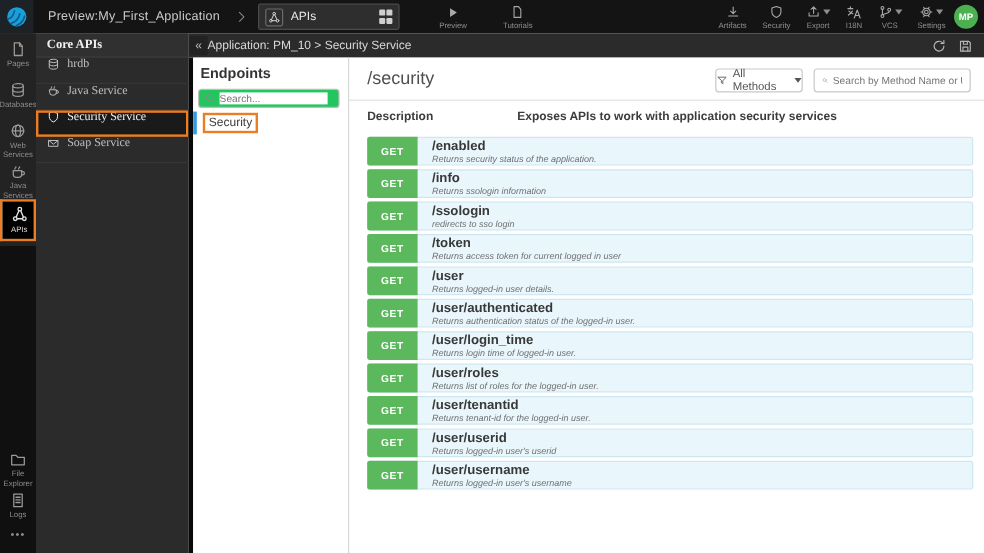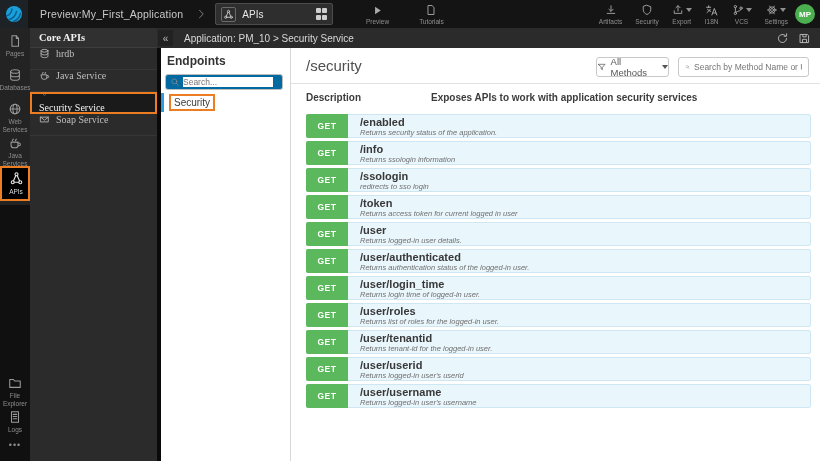--- a/index.html
+++ b/index.html
@@ -32,34 +32,34 @@
   .sb-topzone { position:absolute; left:0; top:0; width:30px; height:177px; background:#232323; }
   .sb-item { position:absolute; left:0; width:30px; display:flex; flex-direction:column; align-items:center; color:#9a9a9a; cursor:pointer; }
   .sb-item .lbl { font-size:6.5px; text-align:center; line-height:7.5px; margin-top:2px; color:#8d8d8d; }
   .sb-item.sel { background:#000; outline:2px solid #EC7D23; outline-offset:-2px; border-left:2px solid #2F9BE0; color:#e4e4e4; padding:5px 0; }
   .sb-item.sel .lbl { color:#dcdcdc; }
 
   
   .panel2 { left:30px; top:28px; width:127px; height:433px; background:#2b2b2b;font-family:Liberation Serif, serif; }
   .p2-head { height:20px; display:flex; align-items:center; padding-left:9px; color:#f0f0f0; font-weight:bold; font-size:10.5px; border-bottom:1px solid #3d3d3d; background:#303030; }
   .p2-item { height:22px; display:flex; gap:6px; padding-left:9px; color:#bfbfbf; font-size:10px; border-bottom:1px solid #363636; cursor:pointer; }
-  .p2-item.sel { background:#1a1a1a; color:#f2f2f2; outline:2px solid #EC7D23; outline-offset:-2px;flex-direction:column; }
+  .p2-item.sel { background:#1a1a1a; color:#f2f2f2; outline:2px solid #EC7D23; outline-offset:-2px; }
 
   .blackstrip { left:157px; top:48px; width:4px; height:413px; background:#0a0a0a; }
 
   
   .crumb { left:157px; top:28px; width:663px; height:20px; background:#2b2b2b; display:flex; align-items:center; }
   .collapse-btn { width:15px; height:16px; margin-left:1px; background:#222; color:#bdbdbd; font-size:10px; display:flex; align-items:center; justify-content:center; cursor:pointer; }
-  .crumb-text { color:#d8d8d8; font-size:10px; margin-left:11px; flex:1; }
+  .crumb-text { color:#d8d8d8; font-size:10px; flex:1; }
   .crumb-ic { color:#b5b5b5; margin-right:9px; cursor:pointer; }
 
   
   .endpoints { left:161px; top:48px; width:129px; height:413px; background:#fff; }
   .ep-title { margin:6px 0 0 6px; font-size:12px; font-weight:bold; color:#333; }
-  .ep-search { margin:6px 0 0 4px; width:118px; height:16px; border:1px solid #bdbdbd; border-radius:3px; display:flex; align-items:center; padding:0 4px; gap:3px; color:#8a8a8a; background:#0369a1; }
+  .ep-search { margin:6px 0 0 4px; width:118px; height:16px; border:1px solid #bdbdbd; border-radius:3px; display:flex; align-items:center; padding:0 4px; gap:3px; color:#8a8a8a; background:#22c55e; }
   .ep-search input { border:0; outline:0; width:90px; font-size:8.5px; color:#555; font-family:inherit; }
   .ep-list-item { margin-top:3px; height:19px; display:flex; align-items:center; border-left:3px solid #2F9BE0; cursor:pointer; }
   .ep-list-item .t { font-size:10px; color:#3a3a3a; margin-left:7px; padding:1px 3px; outline:2px solid #EC7D23; }
 
   
   .main { left:290px; top:48px; width:530px; height:413px; background:#fff; border-left:1px solid #d8d8d8; }
   .m-head { height:36px; border-bottom:1px solid #e2e2e2; position:relative; }
   .m-title { position:absolute; left:15px; top:9px; font-size:15px; color:#4f4f4f; }
   .m-filter { position:absolute; left:305px; top:9px; width:73px; height:20px; border:1px solid #c9c9c9; border-radius:3px; display:flex; align-items:center; justify-content:center; gap:4px; color:#555; font-size:9.5px; cursor:pointer; background:#fff; }
   .m-search { position:absolute; left:387px; top:9px; width:131px; height:20px; border:1px solid #c9c9c9; border-radius:3px; display:flex; align-items:center; padding:0 6px; gap:4px; color:#8a8a8a; background:#fff; }

